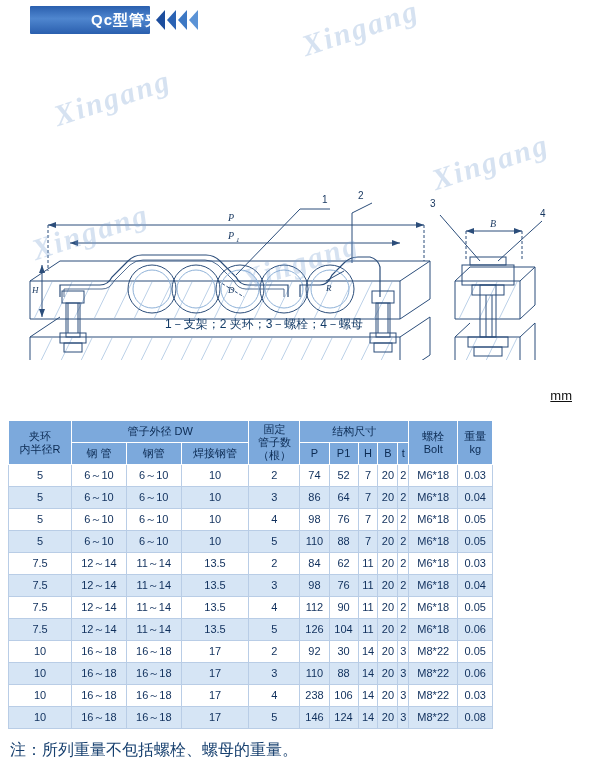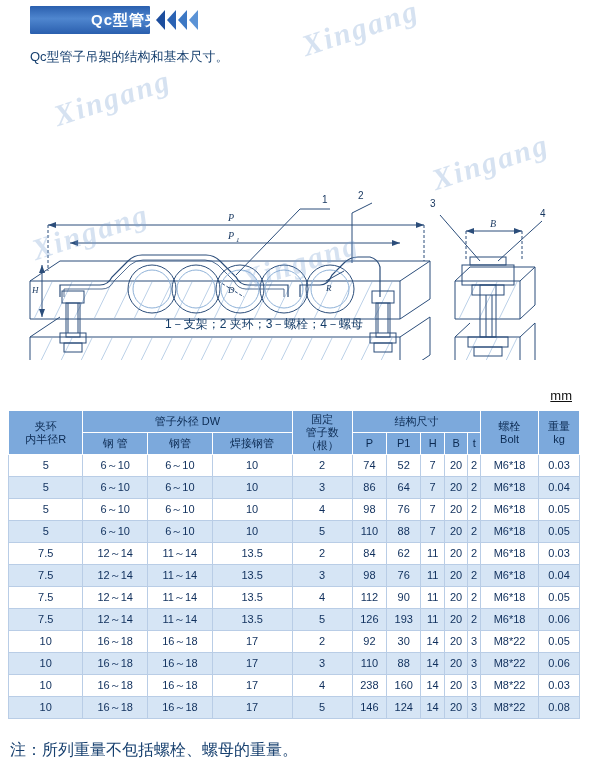--- a/index.html
+++ b/index.html
@@ -68,22 +68,22 @@
     text-align: center; font-size: 12px; color: #123a66;
   }
 
   .unit {
     position: absolute; right: 28px; top: 388px;
     font-size: 13px; color: #111; text-decoration: underline;
   }
 
   
   table.spec {
-    position: absolute; left: 8px; top: 410px;
-    width: 572px;
+    position: absolute; left: 8px; top: 420px;
+    width: 485px;
     border-collapse: collapse;
     font-size: 11px;
     color: #0f2f5c;
   }
   table.spec th, table.spec td {
     border: 1px solid #ffffff;
     text-align: center;
     padding: 0;
     height: 21px;
     line-height: 21px;
@@ -116,21 +116,20 @@
     <div class="header-bar"></div>
     <div class="header-title">Qc型管夹</div>
     <div class="header-arrows">
       <span class="arrow a1"></span>
       <span class="arrow a2"></span>
       <span class="arrow a3"></span>
       <span class="arrow a4"></span>
     </div>
   </div>
 
-  <div class="subtitle">Qc型管子吊架的结构和基本尺寸。</div>
 
   <div class="drawing">
     <svg width="600" height="275" viewBox="0 0 600 275">
       <g stroke="#2b4d7a" fill="none" stroke-width="1">
 
         <path d="M30 196 L400 196" stroke="#2b4d7a"></path>
         <path d="M30 196 L30 234 L400 234" stroke="#2b4d7a"></path>
 
         <path d="M30 196 L60 176 L430 176 L400 196" stroke="#2b4d7a"></path>
         <path d="M400 196 L400 234" stroke="#2b4d7a"></path>
@@ -432,21 +431,21 @@
           <td>M6*18</td>
           <td>0.05</td>
         </tr>
         <tr class="even">
           <td>7.5</td>
           <td>12～14</td>
           <td>11～14</td>
           <td>13.5</td>
           <td>5</td>
           <td>126</td>
-          <td>193</td>
+          <td>104</td>
           <td>11</td>
           <td>20</td>
           <td>2</td>
           <td>M6*18</td>
           <td>0.06</td>
         </tr>
         <tr class="odd">
           <td>10</td>
           <td>16～18</td>
           <td>16～18</td>
@@ -474,21 +473,21 @@
           <td>M8*22</td>
           <td>0.06</td>
         </tr>
         <tr class="odd">
           <td>10</td>
           <td>16～18</td>
           <td>16～18</td>
           <td>17</td>
           <td>4</td>
           <td>238</td>
-          <td>160</td>
+          <td>106</td>
           <td>14</td>
           <td>20</td>
           <td>3</td>
           <td>M8*22</td>
           <td>0.03</td>
         </tr>
         <tr class="even">
           <td>10</td>
           <td>16～18</td>
           <td>16～18</td>

